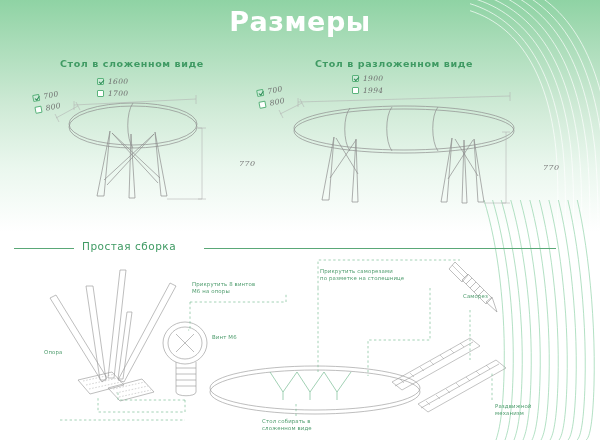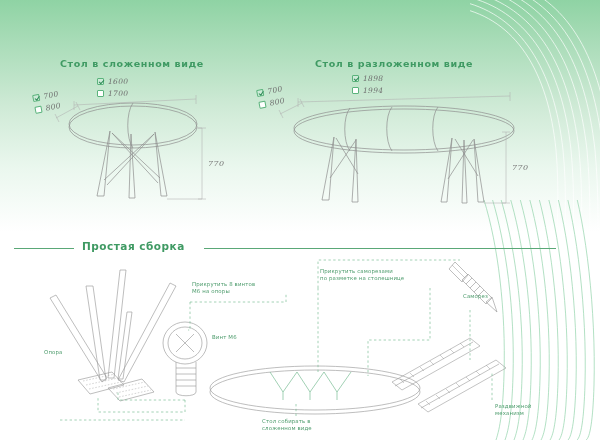--- a/index.html
+++ b/index.html
@@ -55,33 +55,33 @@
   .tilt{transform:rotate(-11deg);transform-origin:left center;}
 
   #opt-w-folded{left:97px;top:76px;}
   #opt-d-folded{left:34px;top:93px;}
   #opt-w-unfolded{left:352px;top:73px;}
   #opt-d-unfolded{left:258px;top:88px;}
 
   
   .dimtxt{
     position:absolute;font-size:8px;color:#777;font-style:italic;
-    font-family:"DejaVu Serif", serif;letter-spacing:.4px;white-space:nowrap;
+    font-family:"DejaVu Serif", serif;letter-spacing:.4px;white-space:nowrap;margin-left:31px;
   }
   #h-folded{left:208px;top:159px;}
   #h-unfolded{left:512px;top:163px;}
 
   
   .asm-head{position:absolute;left:14px;top:240px;width:540px;height:16px;}
   .asm-line{position:absolute;top:8px;height:1px;background:#5aa877;}
   .asm-line.l{left:0;width:60px;}
   .asm-line.r{left:190px;width:352px;}
   .asm-title{
     position:absolute;left:68px;top:0px;color:#3f9a63;
-    font-size:10.5px;font-weight:bold;letter-spacing:.5px;
+    font-size:10.5px;font-weight:normal;letter-spacing:.5px;
     font-family:"DejaVu Sans", sans-serif;white-space:nowrap;
   }
 
   
   .note{
     position:absolute;color:#4e9c6d;font-size:5.4px;line-height:7px;
     font-family:"DejaVu Sans", sans-serif;white-space:pre-line;letter-spacing:.15px;
   }
   #note-screws{left:192px;top:281px;}
   #note-selftap{left:320px;top:268px;}
@@ -94,20 +94,21 @@
   
   svg.layer{position:absolute;left:0;top:0;width:600px;height:440px;overflow:visible;}
 </style>
 </head>
 <body>
 
 <div class="page">
 
   <div class="header-bg"></div>
 
+  <div class="title">Размеры</div>
 
   <svg class="swoosh" viewBox="0 0 130 440" aria-hidden="true">
     <g fill="none" stroke="#ffffff" stroke-width="0.8" opacity="0.85">
       <path d="M-10 8 C 45 20, 78 70, 86 150 C 93 230, 80 330, 52 440"></path>
       <path d="M-6 2 C 50 16, 84 68, 93 150 C 101 232, 89 332, 62 440"></path>
       <path d="M2 -2 C 58 14, 92 66, 101 150 C 109 234, 98 334, 72 440"></path>
       <path d="M10 -6 C 66 12, 99 64, 109 150 C 117 236, 107 336, 82 440"></path>
       <path d="M18 -10 C 74 10, 107 62, 117 150 C 125 238, 116 338, 92 440"></path>
       <path d="M27 -12 C 82 8, 115 60, 125 150 C 133 240, 125 340, 102 440"></path>
       <path d="M36 -14 C 90 6, 123 58, 133 150 C 141 242, 134 342, 112 440"></path>
@@ -292,21 +293,21 @@
     </div>
     <div class="optrow">
       <span class="cbox"></span>
       <span class="optlbl">800</span>
     </div>
   </div>
 
   <div class="optgrp" id="opt-w-unfolded">
     <div class="optrow">
       <span class="cbox on"></span>
-      <span class="optlbl">1898</span>
+      <span class="optlbl">1900</span>
     </div>
     <div class="optrow">
       <span class="cbox"></span>
       <span class="optlbl">1994</span>
     </div>
   </div>
 
   <div class="optgrp tilt" id="opt-d-unfolded">
     <div class="optrow">
       <span class="cbox on"></span>

